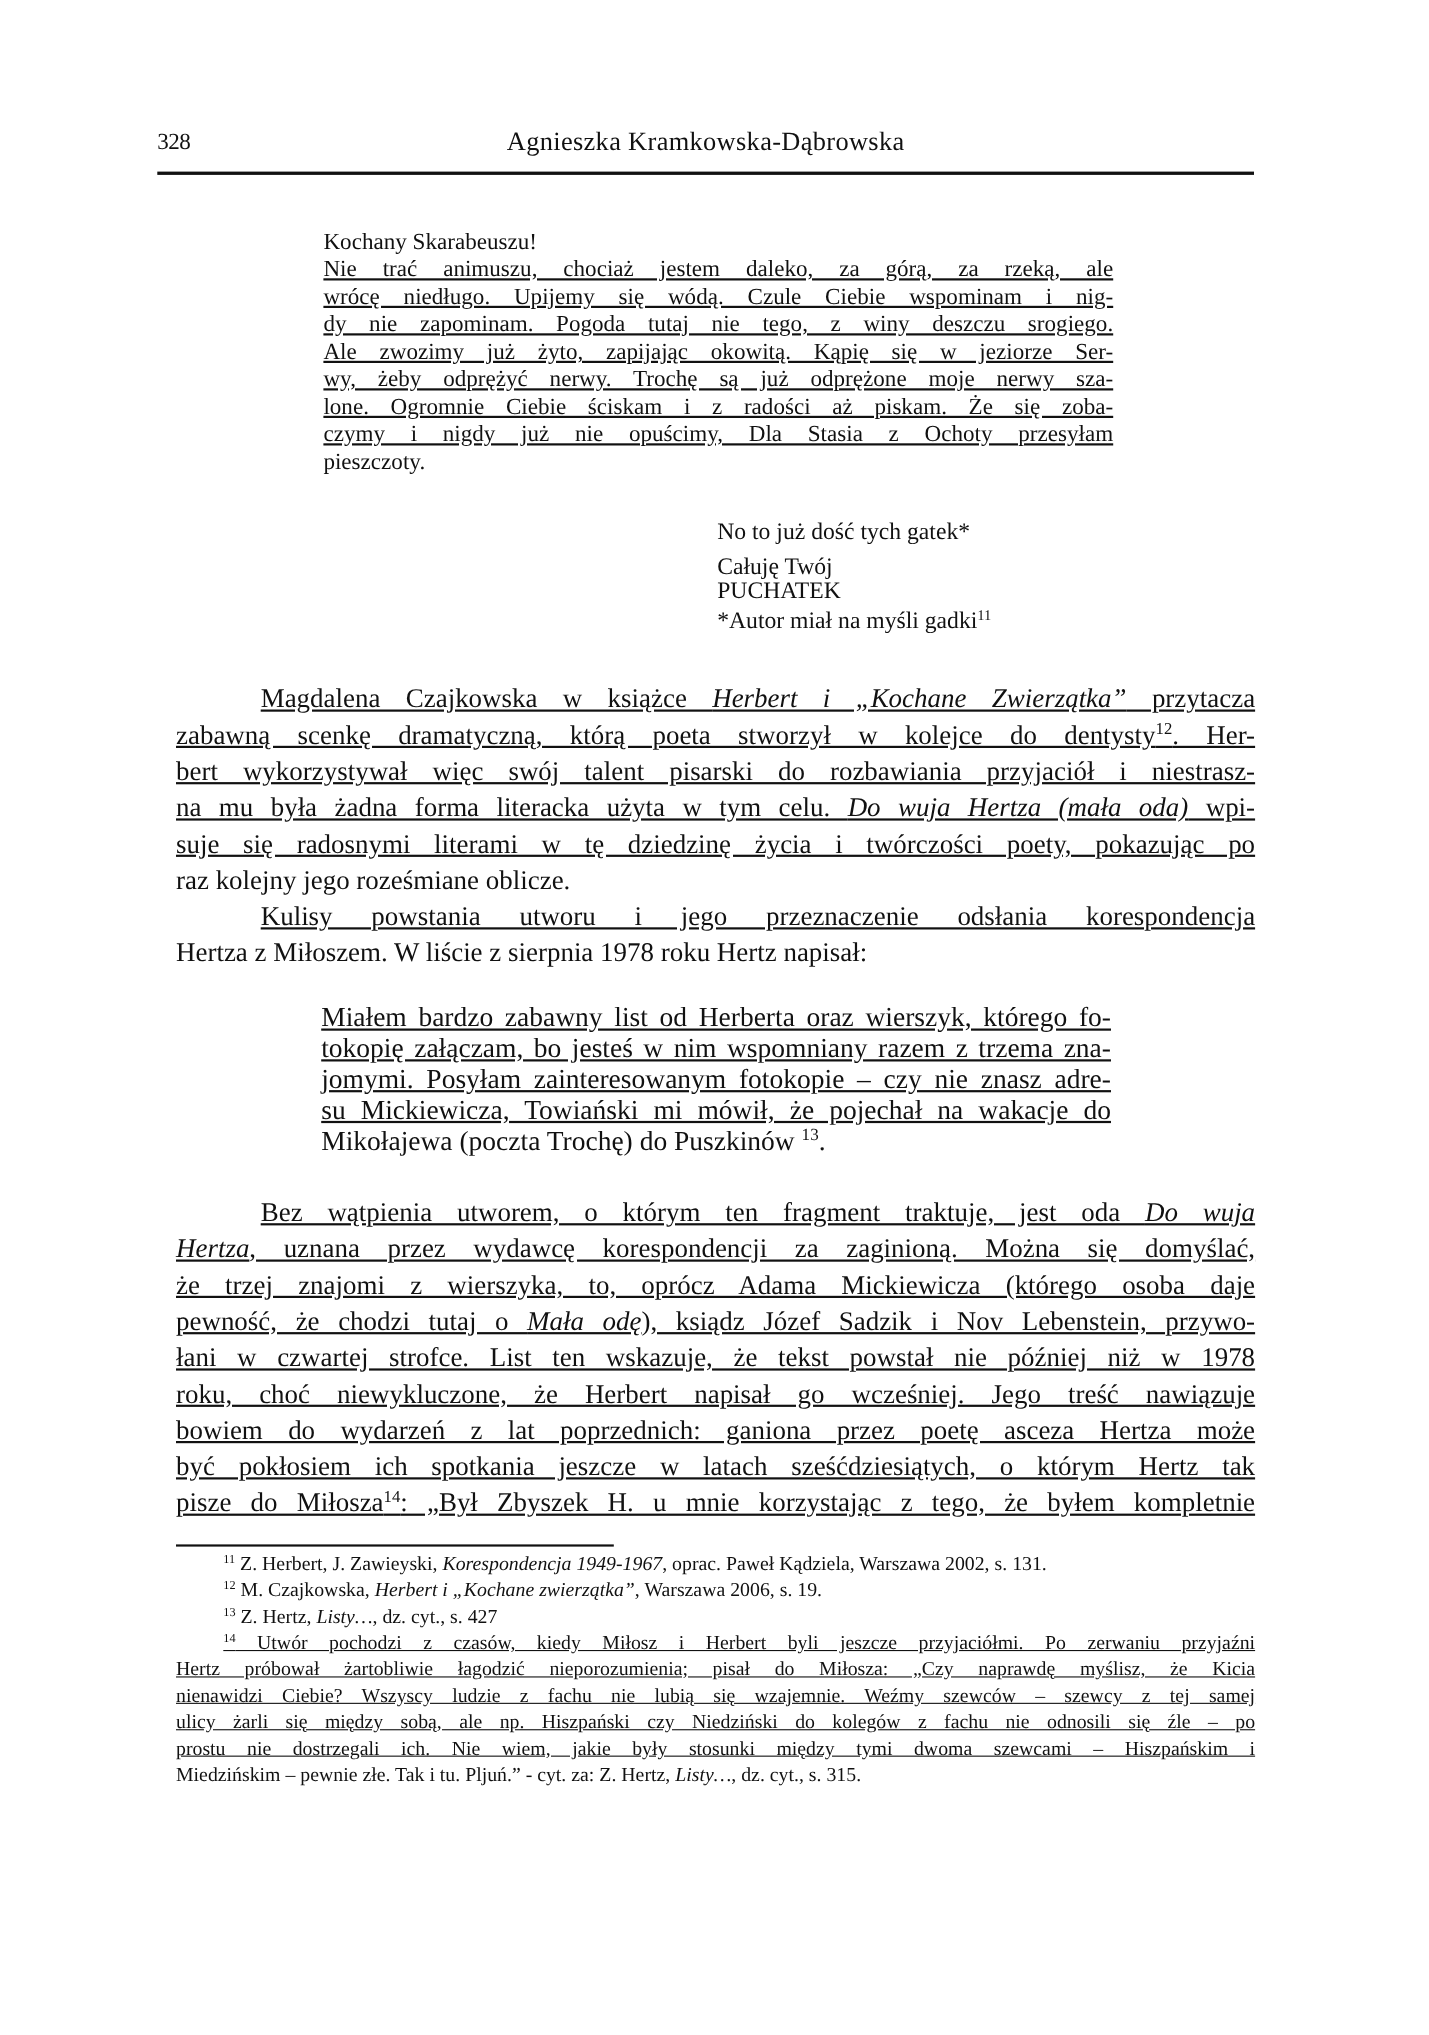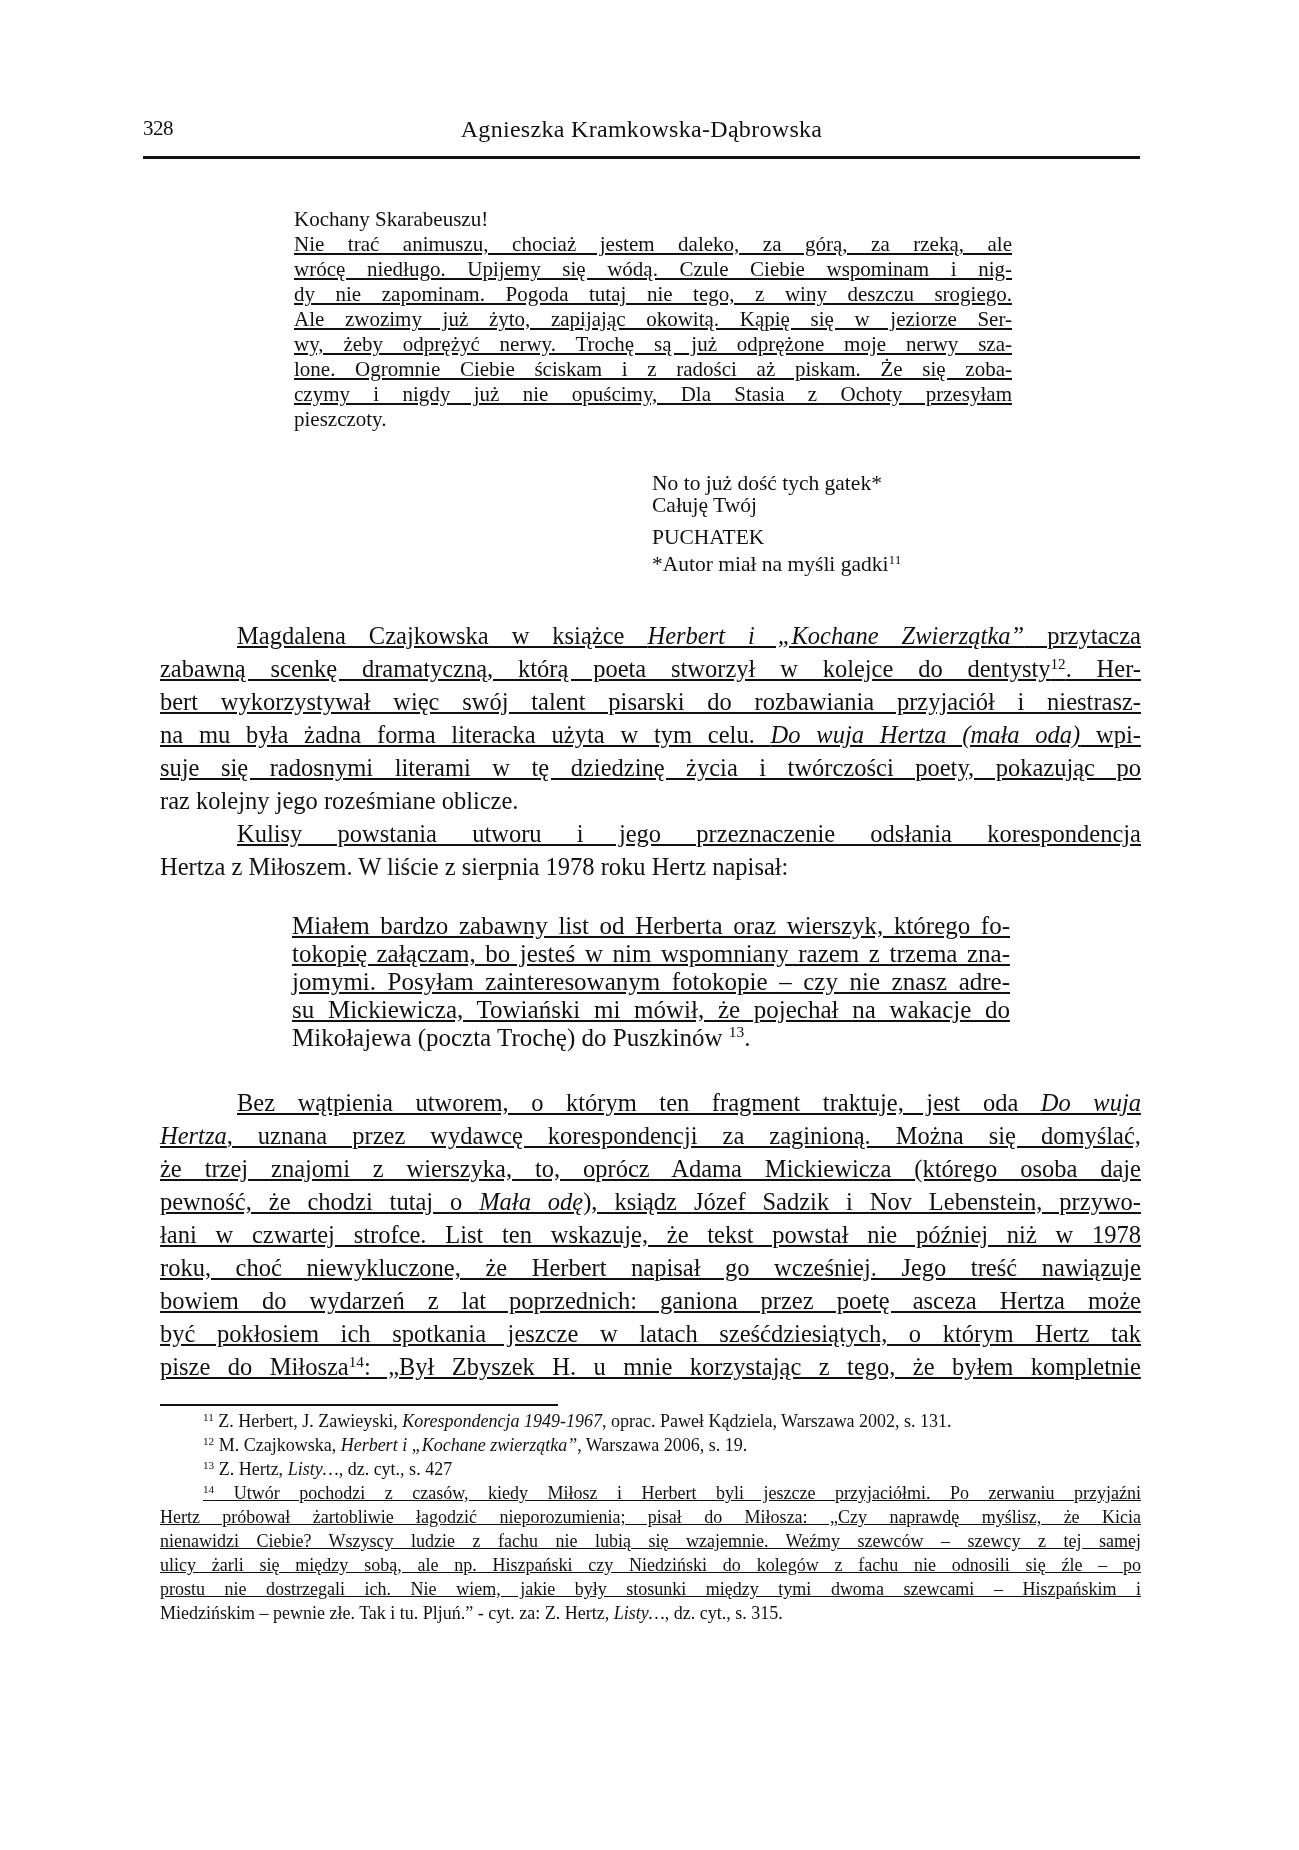--- a/index.html
+++ b/index.html
@@ -57,21 +57,21 @@
     <div class="line just" style="top:75px">dy nie zapominam. Pogoda tutaj nie tego, z winy deszczu srogiego.</div>
     <div class="line just" style="top:100px">Ale zwozimy już żyto, zapijając okowitą. Kąpię się w jeziorze Ser-</div>
     <div class="line just" style="top:125px">wy, żeby odprężyć nerwy. Trochę są już odprężone moje nerwy sza-</div>
     <div class="line just" style="top:150px">lone. Ogromnie Ciebie ściskam i z radości aż piskam. Że się zoba-</div>
     <div class="line just" style="top:175px">czymy i nigdy już nie opuścimy, Dla Stasia z Ochoty przesyłam</div>
     <div class="line" style="top:200px">pieszczoty.</div>
   </div>
 
   <div class="signature">
     <div class="line" style="top:0px">No to już dość tych gatek*</div>
-    <div class="line" style="top:22px">Całuję Twój</div>
+    <div class="line" style="top:32px">Całuję Twój</div>
     <div class="line" style="top:54px">PUCHATEK</div>
     <div class="line" style="top:81px"><span>*Autor miał na myśli gadki</span><sup>11</sup></div>
   </div>
 
   <div class="body" style="top:620px">
     <div class="line just indent" style="top:0px"><span>Magdalena Czajkowska w książce </span><i>Herbert i „Kochane Zwierzątka”</i><span> przytacza</span></div>
     <div class="line just" style="top:33px"><span>zabawną scenkę dramatyczną, którą poeta stworzył w kolejce do dentysty</span><sup>12</sup><span>. Her-</span></div>
     <div class="line just" style="top:66px">bert wykorzystywał więc swój talent pisarski do rozbawiania przyjaciół i niestrasz-</div>
     <div class="line just" style="top:99px"><span>na mu była żadna forma literacka użyta w tym celu. </span><i>Do wuja Hertza (mała oda)</i><span> wpi-</span></div>
     <div class="line just" style="top:132px">suje się radosnymi literami w tę dziedzinę życia i twórczości poety, pokazując po</div>

